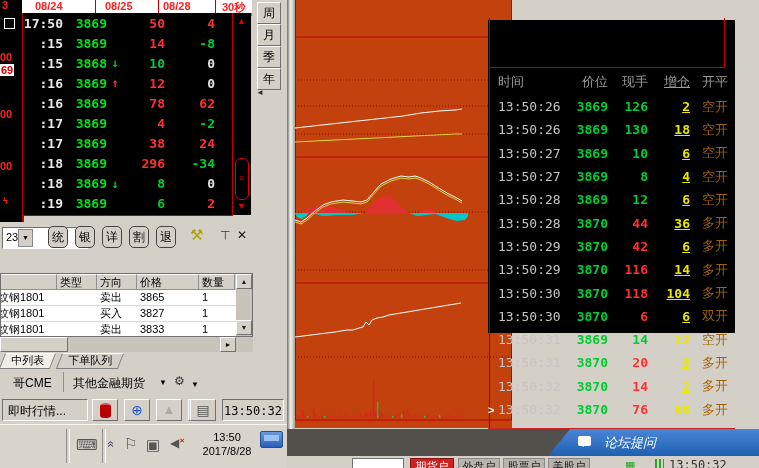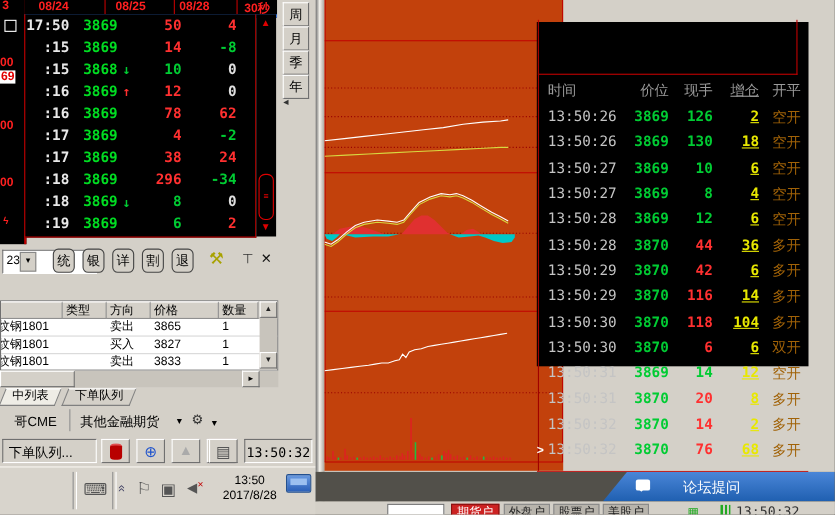--- a/index.html
+++ b/index.html
@@ -7,21 +7,21 @@
           font-family:"Liberation Sans","DejaVu Sans",sans-serif;font-size:12px;color:#000;}
   .abs{position:absolute;}
   .mono{font-family:"DejaVu Sans Mono",monospace;}
   .r{color:#ff3030}.g{color:#00cc33}.w{color:#e0e0e0}
   
   .left-strip{left:0;top:0;width:22px;height:222px;background:#000;border-right:2px solid #c00000;}
   .left-strip span{position:absolute;color:#ff2020;font-size:11px;font-weight:bold;}
   .sq{position:absolute;left:4px;top:18px;width:9px;height:9px;border:1px solid #fff;}
   .hl69{background:#fff;color:#e00000!important;padding:0 1px;}
   
-  .date-hdr{left:22px;top:0;width:230px;height:13px;background:#000000;border-bottom:3px solid #3b82f6;}
+  .date-hdr{left:22px;top:0;width:230px;height:13px;background:#ffffff;border-bottom:3px solid #3b82f6;}
   .date-hdr span{position:absolute;top:0;color:#ff2020;font-size:11px;font-weight:bold;}
   .dsep{position:absolute;top:0;width:1px;height:13px;background:#c00000;}
   
   .ticklist{left:22px;top:13px;width:211px;height:203px;background:#000;
             border:1px solid #c00000;border-top:none;box-sizing:border-box;}
   .trow{display:flex;align-items:center;height:20.1px;padding-right:14px;font-weight:bold;font-size:13px;
         font-family:"DejaVu Sans Mono",monospace;}
   .c-time{width:40px;text-align:right;color:#e8e8e8;}
   .c-price{width:44px;text-align:right;color:#00dd22;}
   .c-arrow{width:16px;text-align:center;font-size:12px;}
@@ -122,21 +122,21 @@
   .rc-p{width:46px;text-align:right;color:#00cc33;font-weight:bold;font-family:"DejaVu Sans Mono",monospace;}
   .rc-l{width:40px;text-align:right;font-weight:bold;font-family:"DejaVu Sans Mono",monospace;}
   .rc-a{width:42px;text-align:right;color:#e8e800;font-weight:bold;font-family:"DejaVu Sans Mono",monospace;text-decoration:underline;}
   .rc-s{width:38px;text-align:right;color:#a16207;}
   .rhead .rc-t,.rhead .rc-p,.rhead .rc-l,.rhead .rc-a,.rhead .rc-s{color:#9a9a9a;font-weight:normal;font-family:"Liberation Sans",sans-serif;}
   
   .gstrip{left:287px;top:429px;width:472px;height:27px;background:#52504a;}
   .forum{position:absolute;left:261px;top:0;width:211px;height:27px;
          background:linear-gradient(#4a86d8,#1f5fb0);clip-path:polygon(22px 0,100% 0,100% 100%,0 100%);
          color:#fff;font-size:13px;line-height:27px;}
-  .forum .txt{margin-left:73px;}
+  .forum .txt{margin-left:56px;font-style:italic;}
   .bubble{position:absolute;left:30px;top:7px;width:13px;height:10px;background:#fff;border-radius:2px;}
   .bubble::after{content:"";position:absolute;left:2px;bottom:-4px;border:3px solid transparent;border-top-color:#fff;}
   .acctbar{left:287px;top:456px;width:472px;height:12px;background:#d4d0c8;overflow:hidden;}
   .ainput{position:absolute;left:65px;top:2px;width:52px;height:14px;background:#fff;border:1px solid #707070;box-sizing:border-box;}
   .abtn{position:absolute;top:2px;height:16px;background:#b8b4ac;border:1px solid #888;
         font-size:11px;line-height:14px;text-align:center;box-sizing:border-box;color:#222;}
   .abtn.hot{background:#cc2222;color:#fff;border-color:#881111;}
   .gicon{position:absolute;top:3px;font-size:11px;color:#22aa22;}
   .sigbars{position:absolute;left:368px;top:3px;width:9px;height:11px;
            background:repeating-linear-gradient(90deg,#22aa22 0 2px,transparent 2px 4px);}
@@ -331,21 +331,21 @@
   <div class="abs mbar">
     <span class="lbl" style="left:2px">哥CME</span>
     <span class="vline" style="left:52px;top:2px;height:20px"></span>
     <span class="lbl" style="left:62px">其他金融期货</span>
     <span class="lbl" style="left:148px;font-size:8px;top:8px">▼</span>
     <span class="lbl gear" style="left:163px;top:4px">⚙</span>
     <span class="lbl" style="left:180px;font-size:8px;top:10px">▼</span>
   </div>
 
   <div class="abs sbar">
-    <div class="quote-btn">下单队列...</div>
+    <div class="quote-btn">即时行情...</div>
     <div class="ibtn" style="left:92px"><span class="cyl"></span></div>
     <div class="ibtn" style="left:124px"><span style="color:#2255cc;font-size:14px">⊕</span></div>
     <div class="ibtn" style="left:156px"><span style="color:#aaa;font-size:13px">▲</span></div>
     <div class="ibtn" style="left:188px"><span class="note"></span></div>
 
     <div class="ibtn" style="left:218px;width:0;border:none"></div>
 
     <div class="clockbox mono">13:50:32</div>
   </div>
   <div class="ibtn abs" style="left:190px;top:399px"><span style="color:#555;font-size:14px">▤</span></div>

